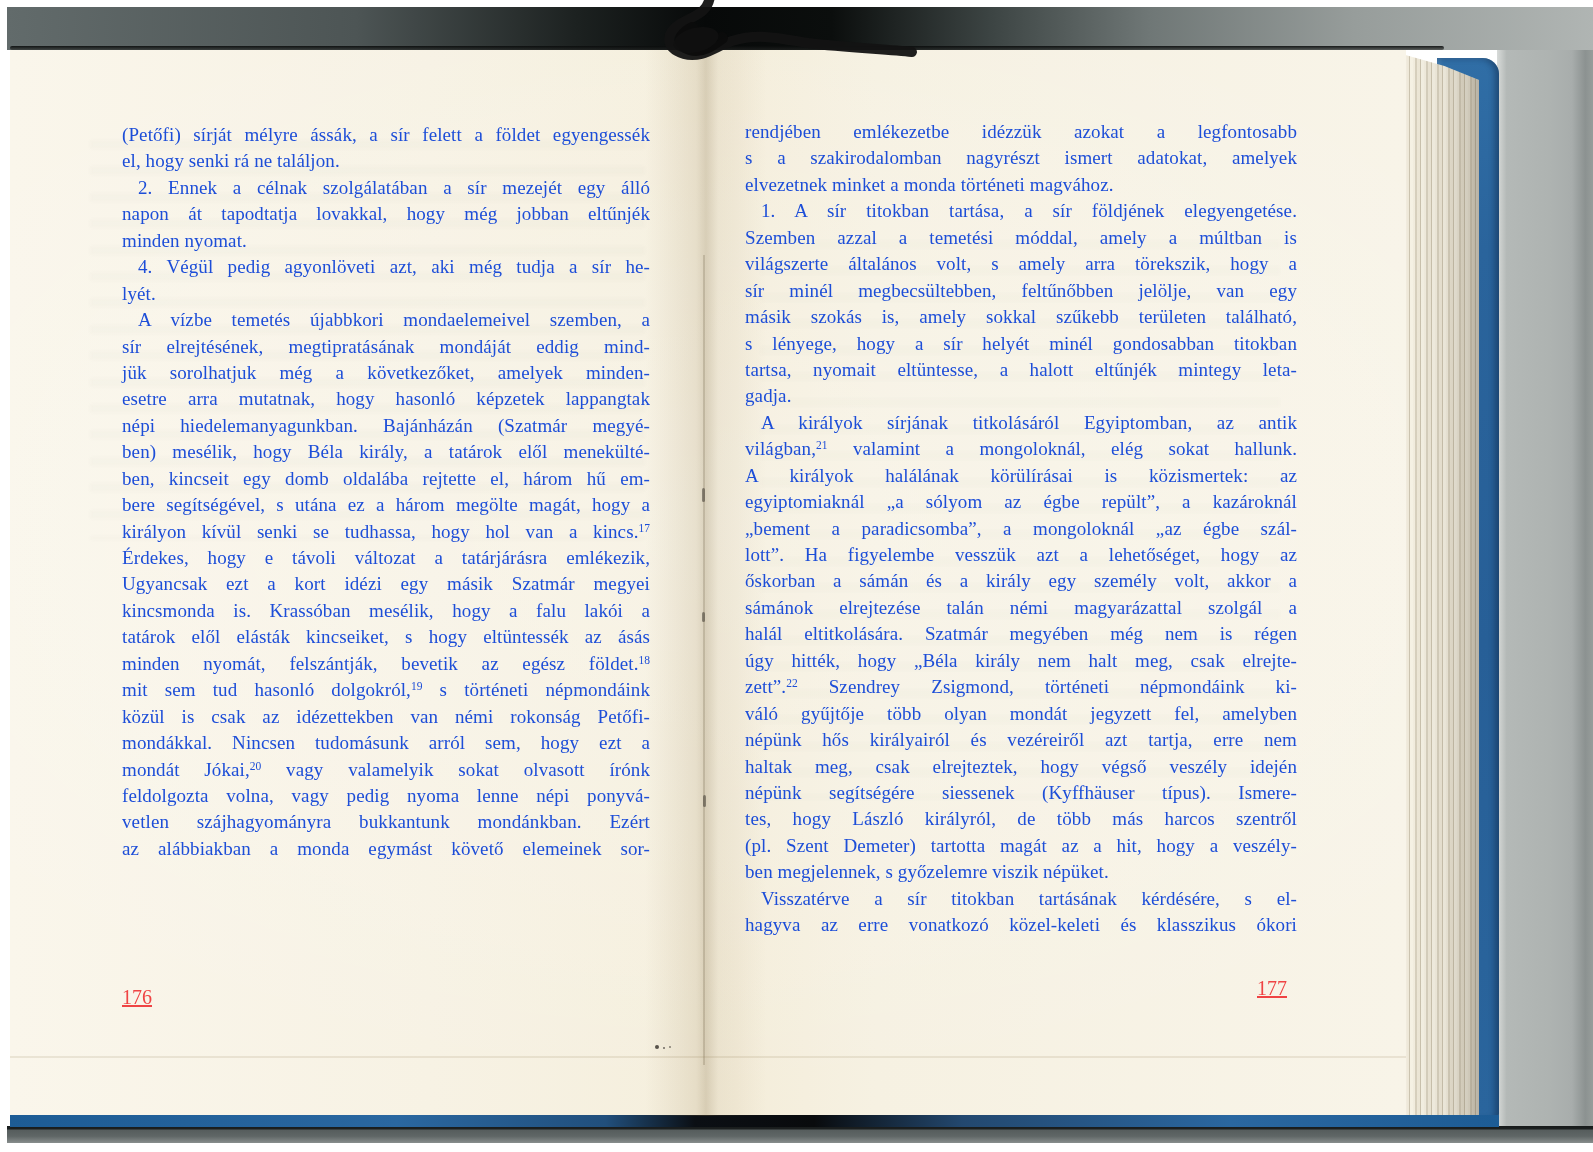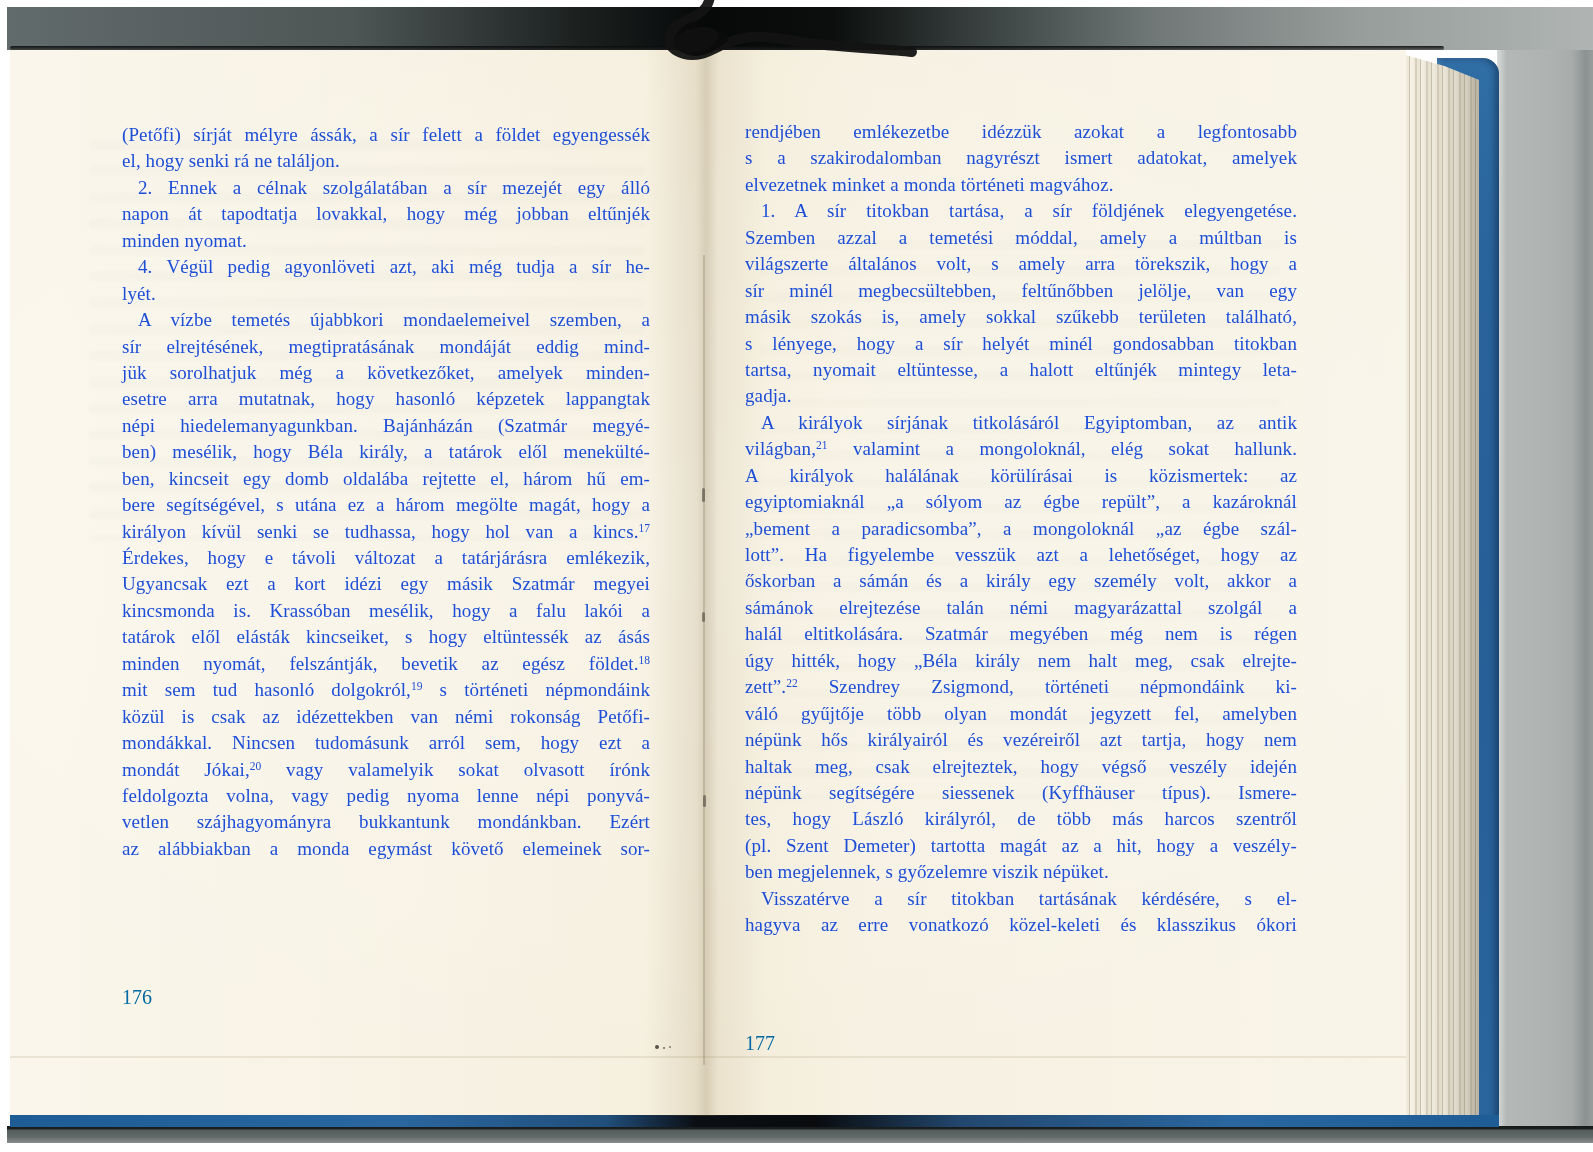--- a/index.html
+++ b/index.html
@@ -43,23 +43,23 @@
   .ghost.g2{left:760px;top:240px;width:520px;height:560px;opacity:.4;
     background:repeating-linear-gradient(180deg,rgba(118,128,108,.05) 0 9px,rgba(118,128,108,0) 9px 26.4px);}
   
   .textcol{position:absolute;color:#1d4ed8;font-size:19px;line-height:26.45px;letter-spacing:.1px;}
   .textcol .line{text-align:justify;text-align-last:justify;text-justify:inter-word;height:26.45px;overflow:visible;white-space:nowrap;}
   .textcol .line.indent{text-indent:16px;}
   .textcol .line.para-end{text-align-last:left;}
   .textcol sup{font-size:11.5px;line-height:0;vertical-align:6px;letter-spacing:0;}
   .col-left{left:122px;top:122px;width:528px;}
   .col-right{left:745px;top:119px;width:552px;}
-  .pgnum{position:absolute;color:#0369a1;font-size:20px;}
+  .pgnum{position:absolute;color:#ef4444;font-size:20px;text-decoration:underline;}
   .pgnum-left{left:122px;top:986px;}
-  .pgnum-right{left:745px;top:1032px;width:542px;}
+  .pgnum-right{left:745px;top:977px;width:542px;text-align:right;}
   
   .bookmark{position:absolute;left:596px;top:0px;width:330px;height:74px;}
 </style>
 </head>
 <body>
 
 <div class="scene">
 
   <div class="bg-right-gray"></div>
   <div class="band-top"></div>
@@ -129,21 +129,21 @@
       <div class="line">A királyok halálának körülírásai is közismertek: az</div>
       <div class="line">egyiptomiaknál „a sólyom az égbe repült”, a kazároknál</div>
       <div class="line">„bement a paradicsomba”, a mongoloknál „az égbe szál-</div>
       <div class="line">lott”. Ha figyelembe vesszük azt a lehetőséget, hogy az</div>
       <div class="line">őskorban a sámán és a király egy személy volt, akkor a</div>
       <div class="line">sámánok elrejtezése talán némi magyarázattal szolgál a</div>
       <div class="line">halál eltitkolására. Szatmár megyében még nem is régen</div>
       <div class="line">úgy hitték, hogy „Béla király nem halt meg, csak elrejte-</div>
       <div class="line">zett”.<sup>22</sup> Szendrey Zsigmond, történeti népmondáink ki-</div>
       <div class="line">váló gyűjtője több olyan mondát jegyzett fel, amelyben</div>
-      <div class="line">népünk hős királyairól és vezéreiről azt tartja, hogy nem</div>
+      <div class="line">népünk hős királyairól és vezéreiről azt tartja, erre nem</div>
       <div class="line">haltak meg, csak elrejteztek, hogy végső veszély idején</div>
       <div class="line">népünk segítségére siessenek (Kyffhäuser típus). Ismere-</div>
       <div class="line">tes, hogy László királyról, de több más harcos szentről</div>
       <div class="line">(pl. Szent Demeter) tartotta magát az a hit, hogy a veszély-</div>
       <div class="line para-end">ben megjelennek, s győzelemre viszik népüket.</div>
       <div class="line indent">Visszatérve a sír titokban tartásának kérdésére, s el-</div>
       <div class="line">hagyva az erre vonatkozó közel-keleti és klasszikus ókori</div>
     </div>
 
   <div class="pgnum pgnum-left">176</div>

